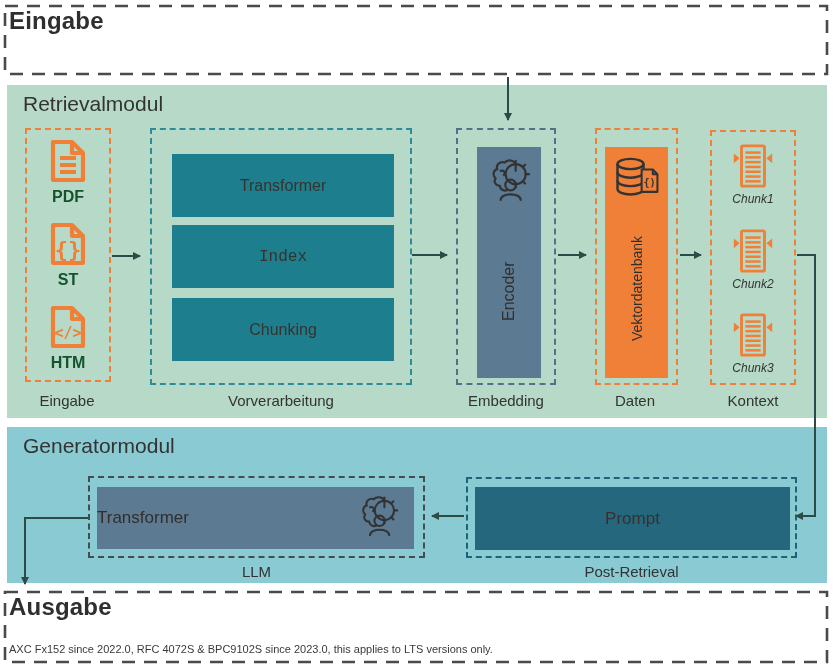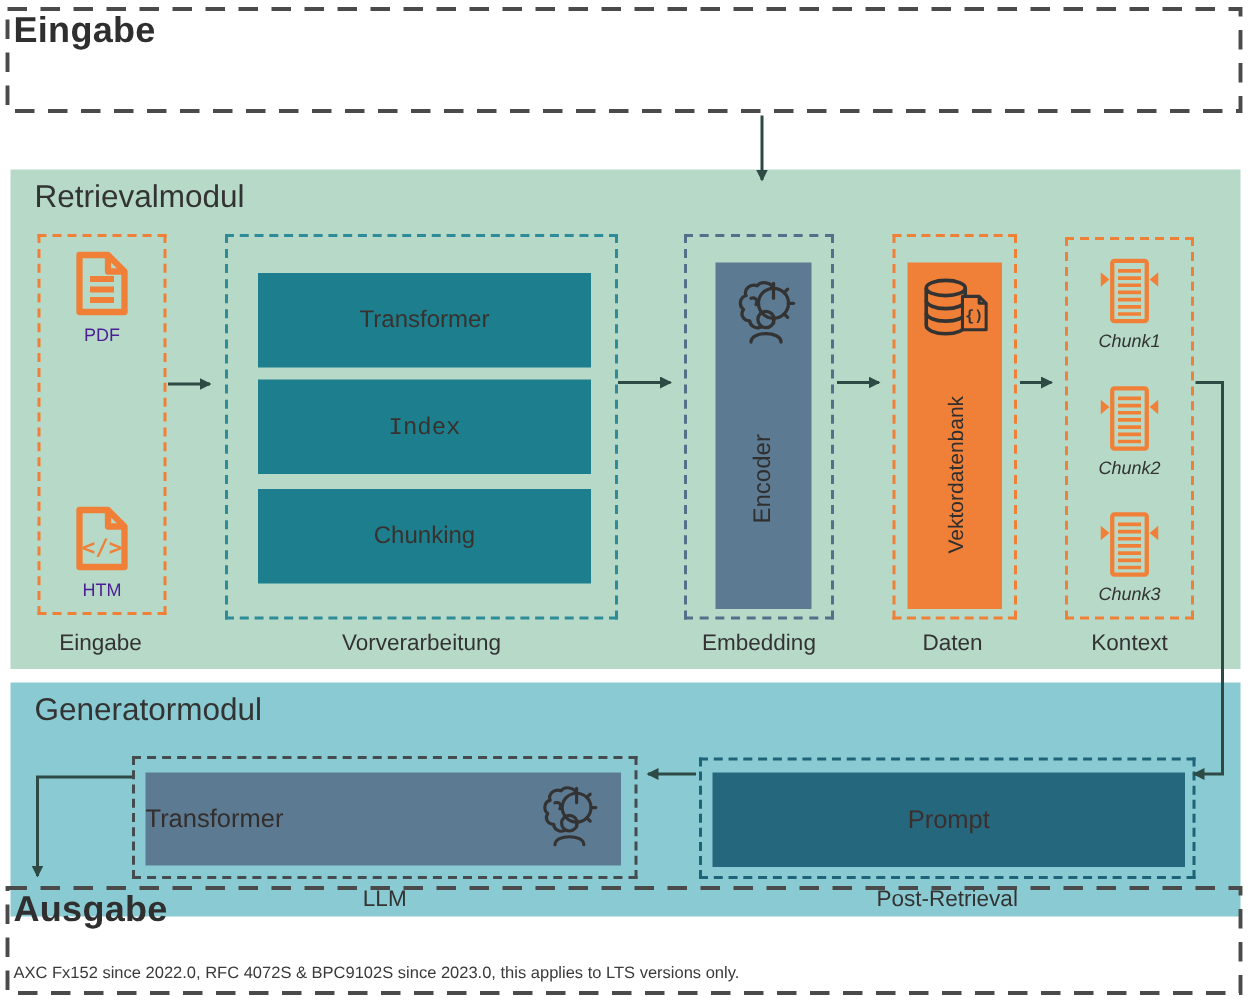--- a/index.html
+++ b/index.html
@@ -12,38 +12,38 @@
   #canvas{position:relative;width:833px;height:668px;background:#fff;overflow:hidden;}
 
   
   .io-box{position:absolute;left:4px;width:824px;height:70px;}
   .io-title{font-size:24px;font-weight:bold;letter-spacing:.2px;position:absolute;left:5px;top:2px;}
   .io-text{font-size:11px;position:absolute;left:5px;bottom:6px;color:#3a3a3a;white-space:nowrap;}
   #input-box{top:5px;}
   #output-box{top:591px;}
 
   
-  .module{position:absolute;left:7px;width:820px;margin-top:28px;}
+  .module{position:absolute;left:7px;width:820px;}
   #retrieval{top:85px;height:333px;background:var(--mint);}
   #generator{top:427px;height:156px;background:var(--cyan);}
   .module-title{position:absolute;left:16px;top:7px;font-size:21px;color:#333;}
 
   
   .group{position:absolute;}
   .orange-dash{border:2px dashed var(--orange);}
   .teal-dash{border:2px dashed #2e8b99;}
   .slate-dash{border:2px dashed #53708a;}
   .dark-dash{border:2px dashed #454c4f;}
   .dteal-dash{border:2px dashed #1d6478;}
   .group-label{position:absolute;font-size:15px;color:#333;text-align:center;}
 
   
   #rohdaten{left:18px;top:43px;width:86px;height:254px;display:flex;flex-direction:column;justify-content:space-between;align-items:center;padding:7px 0 8px;}
   .file-item{display:flex;flex-direction:column;align-items:center;}
-  .file-label{font-size:12px;font-weight:400;color:#4c1d95;margin-top:3px;}
+  .file-label{font-size:16px;font-weight:700;color:#14532d;margin-top:3px;}
 
   #vorverarbeitung{left:143px;top:43px;width:262px;height:257px;}
   .step-box{position:absolute;left:20px;width:222px;height:63px;background:var(--teal);
             display:flex;align-items:center;justify-content:center;font-size:16px;color:#38322f;}
   .step-0{top:24px;} .step-1{top:95px;font-family:Liberation Mono, monospace;} .step-2{top:168px;}
 
   #embedding{left:449px;top:43px;width:100px;height:257px;}
   .tall-box{position:absolute;display:flex;flex-direction:column;align-items:center;padding-top:8px;}
   #encoder-box{left:19px;top:17px;width:64px;height:231px;background:var(--slate);}
   #daten{left:588px;top:43px;width:83px;height:257px;}
@@ -156,20 +156,26 @@
 
     <div class="group orange-dash" id="rohdaten">
       <div class="file-item">
         <svg class="ico" width="48" height="48" viewBox="0 0 48 48">
             <use href="#doc-lines-g"></use>
           </svg>
         <div class="file-label">PDF</div>
       </div>
       <div class="file-item">
         <svg class="ico" width="48" height="48" viewBox="0 0 48 48">
+            <use href="#doc-braces-g"></use>
+          </svg>
+        <div class="file-label">ST</div>
+      </div>
+      <div class="file-item">
+        <svg class="ico" width="48" height="48" viewBox="0 0 48 48">
             <use href="#doc-code-g"></use>
           </svg>
         <div class="file-label">HTM</div>
       </div>
     </div>
     <div class="group-label lbl-row" id="lbl-rohdaten">Eingabe</div>
 
     <div class="group teal-dash" id="vorverarbeitung">
       <div class="step-box step-0">Transformer</div>
       <div class="step-box step-1">Index</div>

